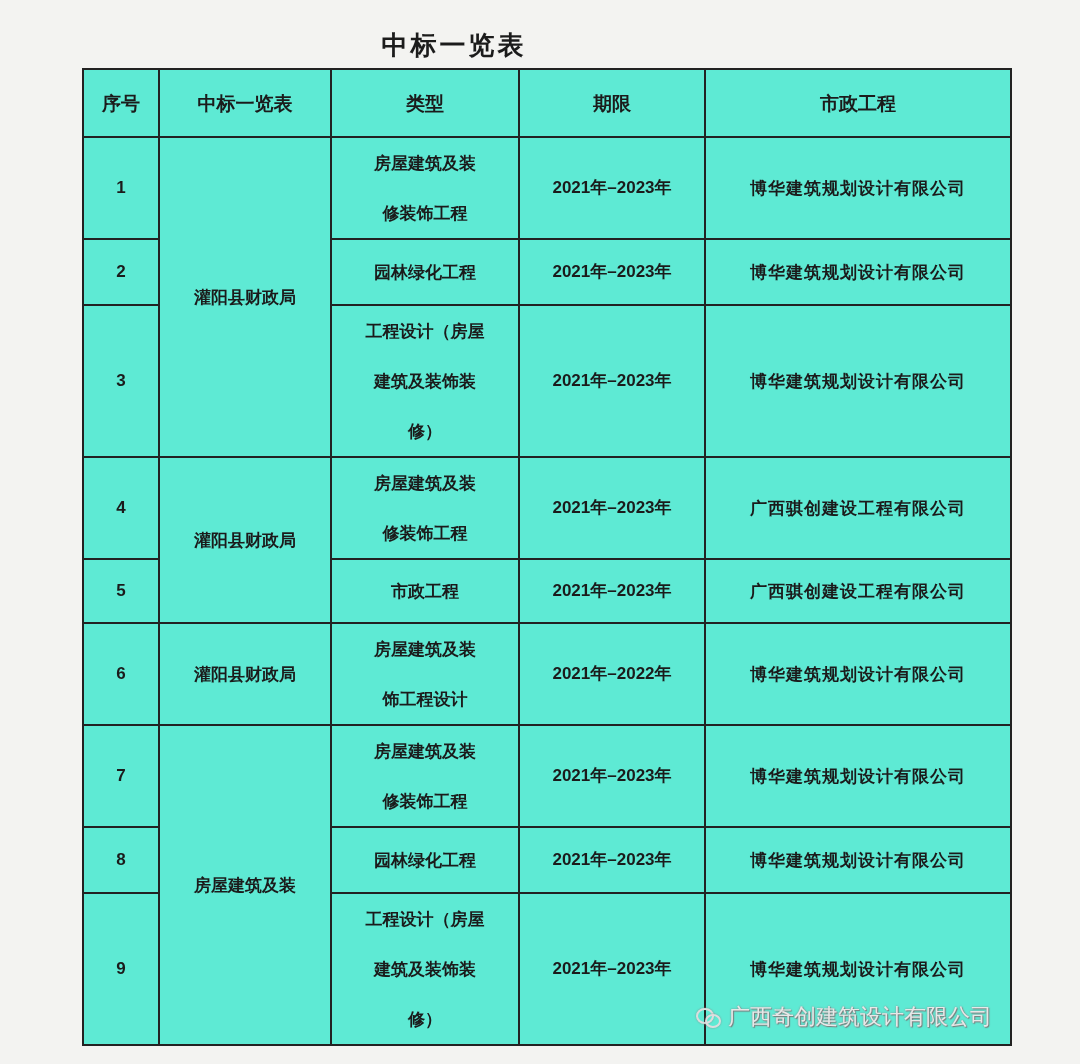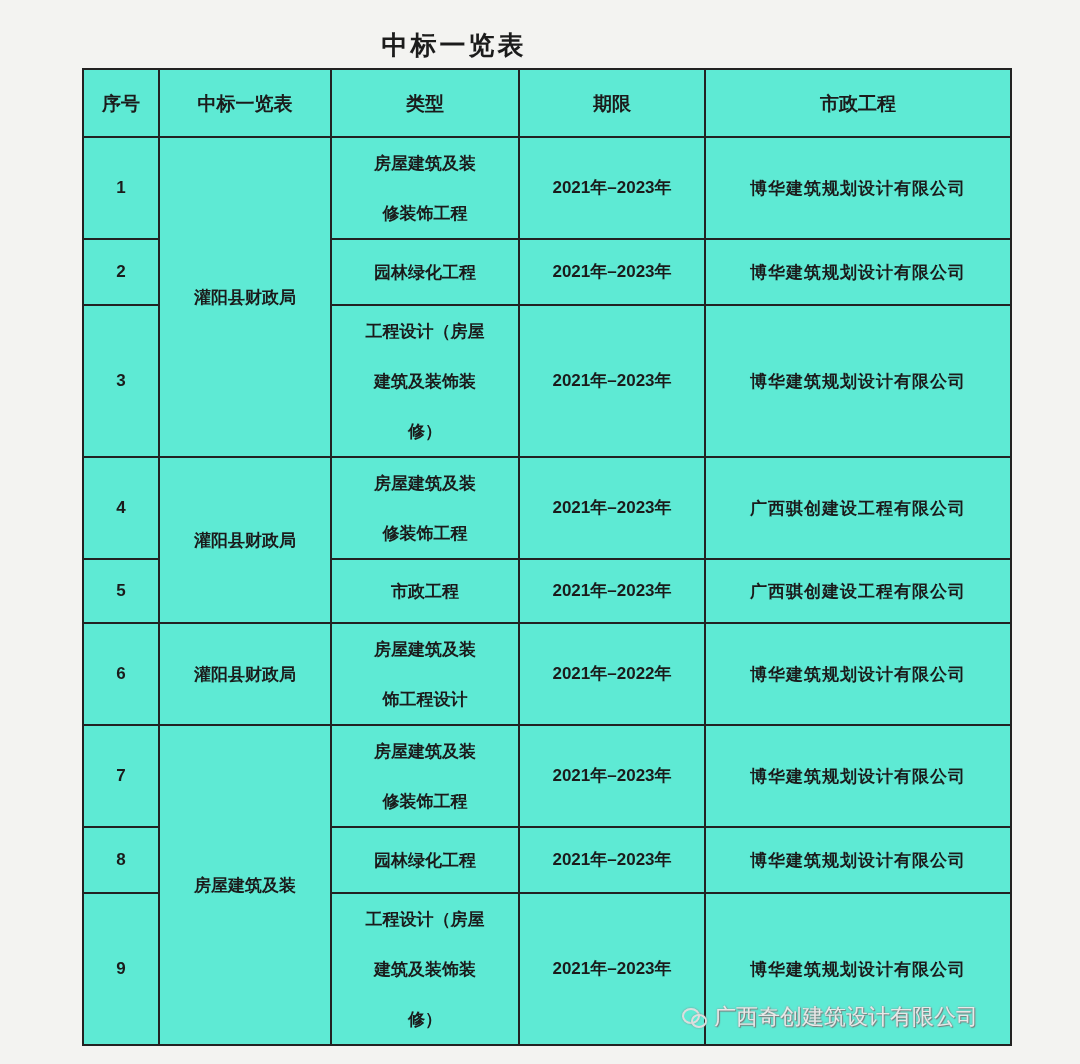--- a/index.html
+++ b/index.html
@@ -22,21 +22,21 @@
     table.bids td, table.bids th {
       border: 2px solid #222; text-align: center; vertical-align: middle;
       padding: 0 4px; font-size: 17px; font-weight: bold; line-height: 50px;
     }
     table.bids th { height: 66px; font-size: 19px; }
     .num { font-family: "Liberation Sans", "DejaVu Sans", sans-serif; font-weight: normal; font-size: 20px; }
     .period { font-family: Liberation Sans, sans-serif; font-weight: normal; font-size: 20px; white-space: nowrap; }
     .company { letter-spacing: 1px; white-space: nowrap; font-size: 18px; }
     .type { line-height: 50px; }
     .watermark {
-      position: absolute; left: 682px; top: 1002px;
+      position: absolute; left: 696px; top: 1002px;
       font-family: "DejaVu Sans", sans-serif; font-size: 22px; color: #e8e8e8;
       text-shadow: 0 0 2px #888, 1px 1px 1px #777;
       display: flex; align-items: center; gap: 6px;
     }
     .wm-icon {
       width: 26px; height: 22px; position: relative;
     }
     .wm-icon::before, .wm-icon::after {
       content: ""; position: absolute; border: 2px solid #ddd; border-radius: 50%;
       box-shadow: 0 0 2px #888;

